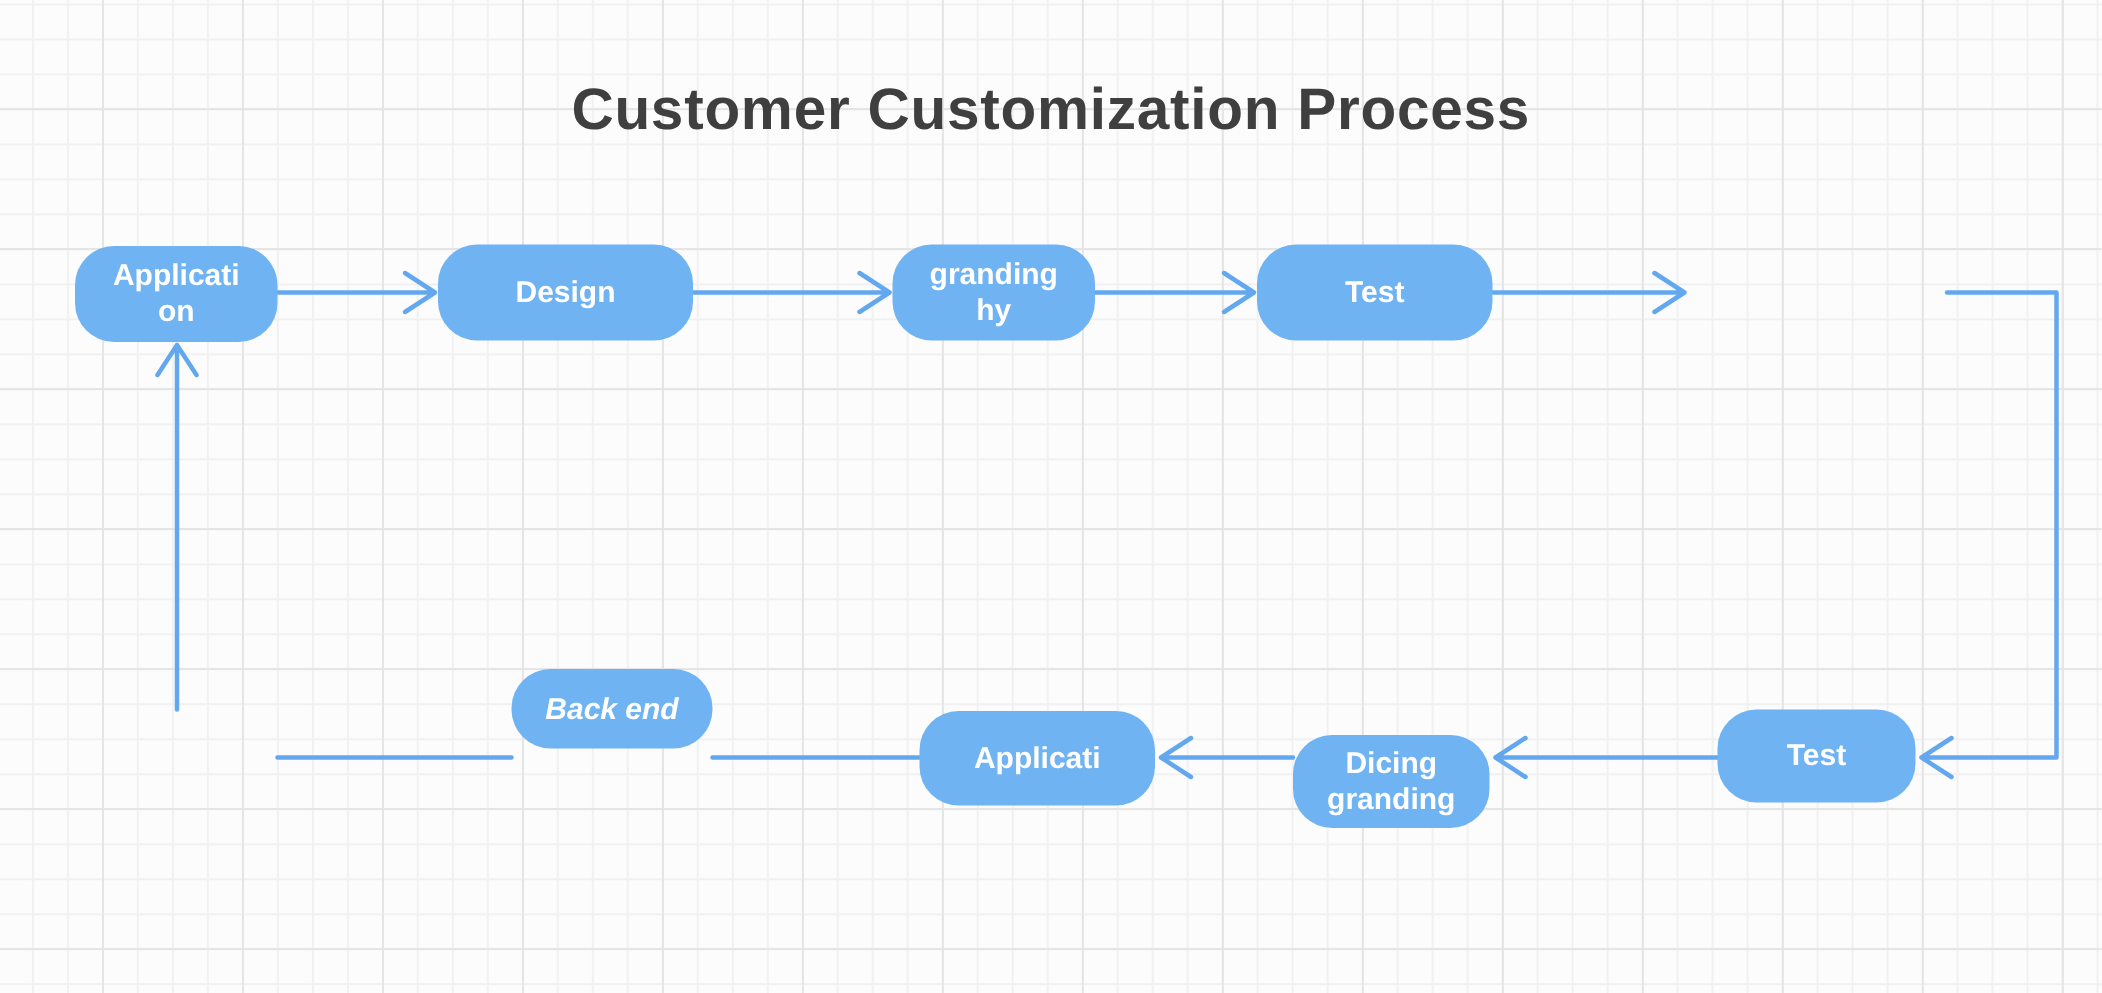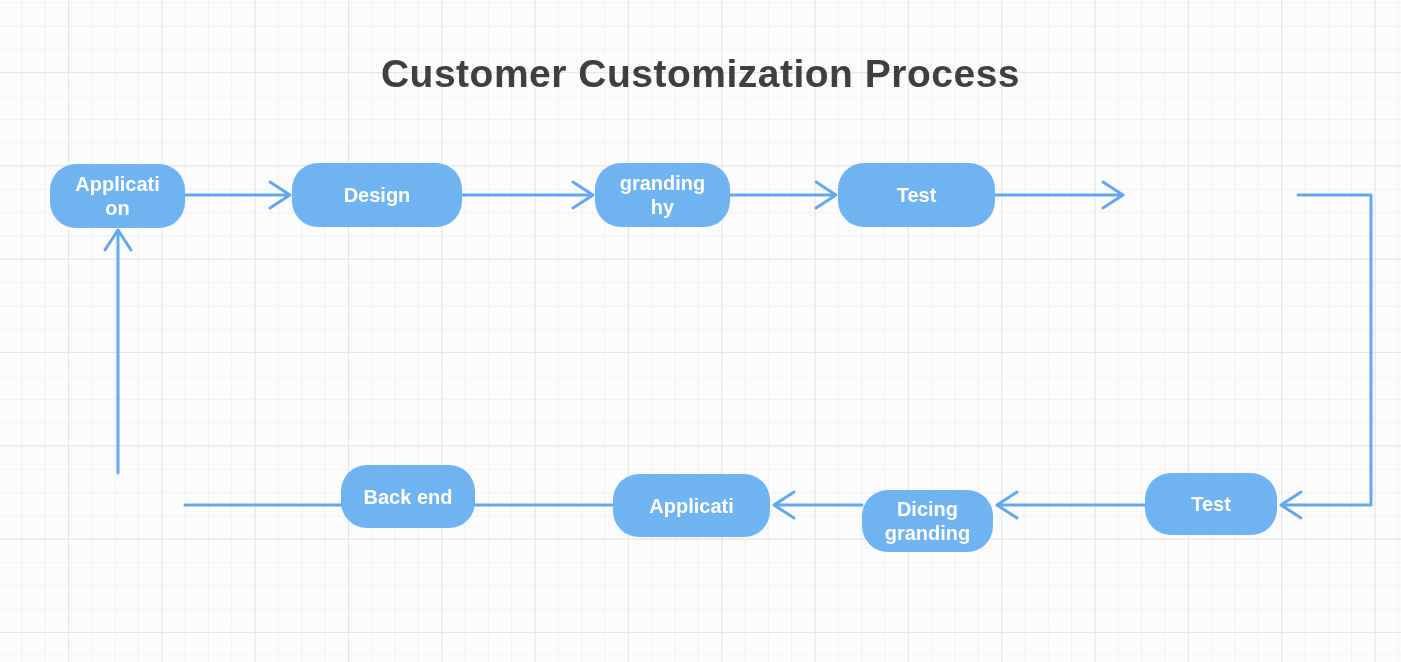--- a/index.html
+++ b/index.html
@@ -82,19 +82,19 @@
     <path d="M 118 473 V 230 M 105 250 L 118 230 L 131 250"></path>
   </svg>
 
   <div class="node" style="left:50px;   top:164px; width:135px; height:64px;">Applicati
 on</div>
   <div class="node" style="left:292px;  top:163px; width:170px; height:64px;">Design</div>
   <div class="node" style="left:595px;  top:163px; width:135px; height:64px;">granding
 hy</div>
   <div class="node" style="left:838px;  top:163px; width:157px; height:64px;">Test</div>
 
-  <div class="node" style="left:341px;  top:465px; width:134px; height:63px;">Back end</div>
+  <div class="node" style="left:341px;  top:446px; width:134px; height:53px;font-style:italic;">Back end</div>
   <div class="node" style="left:613px;  top:474px; width:157px; height:63px;">Applicati</div>
   <div class="node" style="left:862px;  top:490px; width:131px; height:62px;">Dicing
 granding</div>
   <div class="node" style="left:1145px; top:473px; width:132px; height:62px;">Test</div>
 
 </div>
 
 </body></html>

